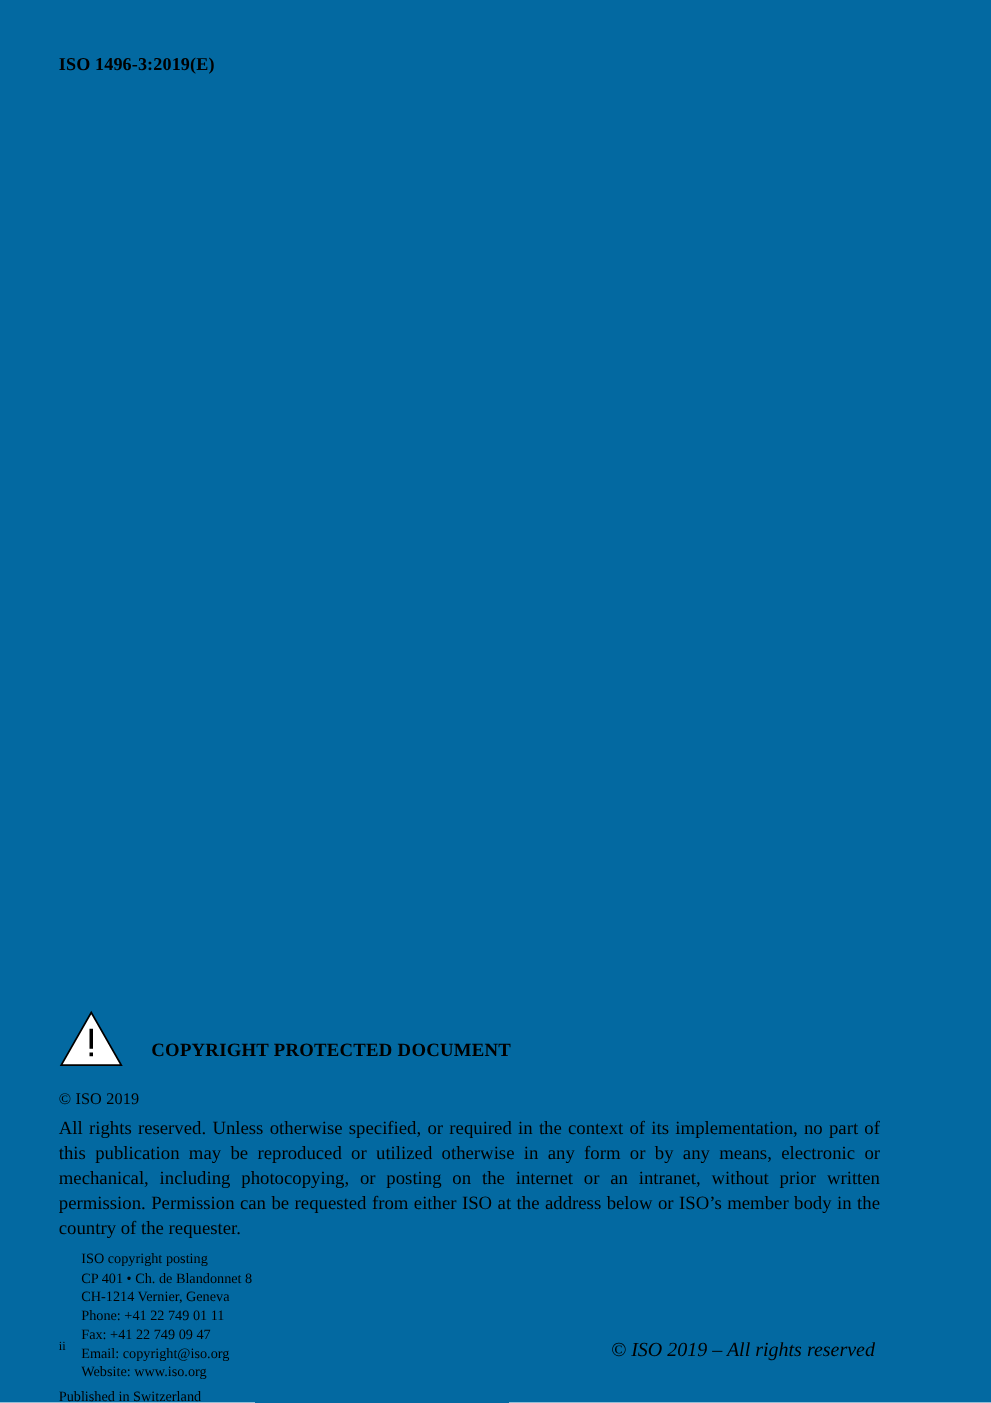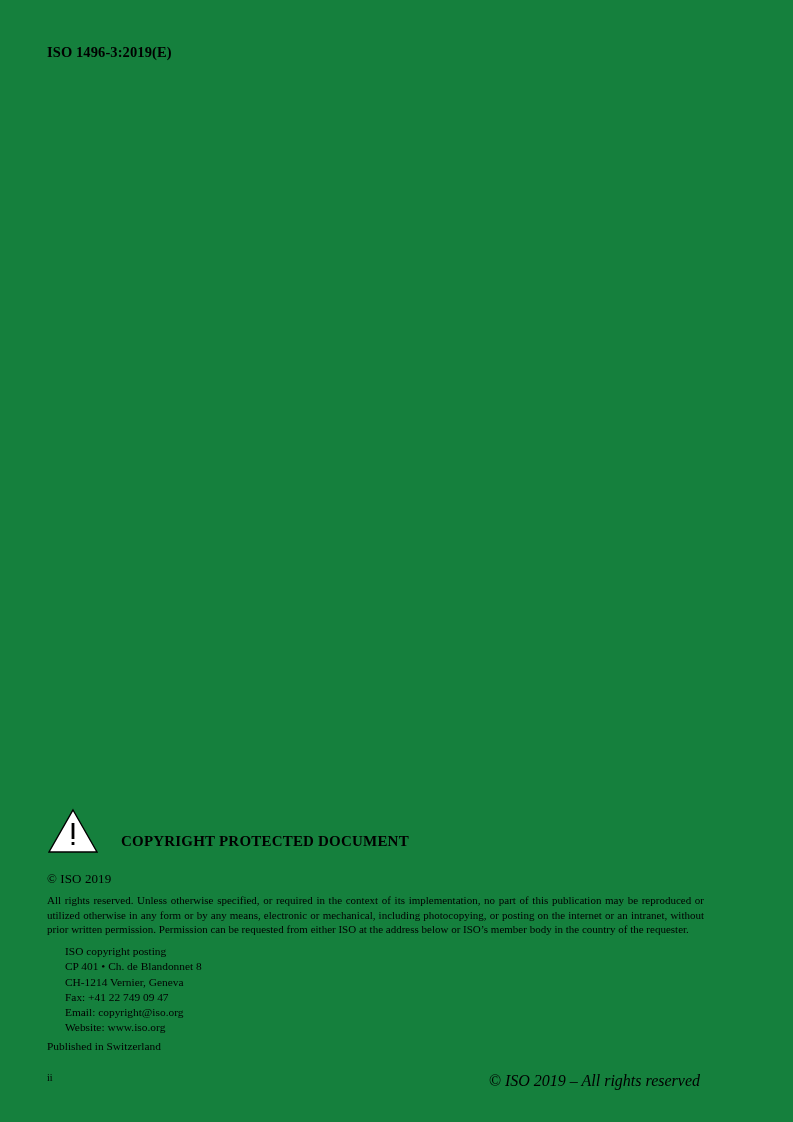--- a/index.html
+++ b/index.html
@@ -4,21 +4,21 @@
 <style>
   html, body {
     margin: 0;
     padding: 0;
     background: #ffffff;
   }
   .page {
     position: relative;
     width: 793px;
     height: 1122px;
-    background: #15803d;
+    background: #0369a1;
     font-family: "Liberation Serif", serif;
     color: #000000;
     overflow: hidden;
     box-sizing: border-box;
   }
   .header-ref {
     position: absolute;
     left: 47px;
     top: 44px;
     font-family: "Liberation Serif", serif;
@@ -54,21 +54,21 @@
     letter-spacing: 0.2px;
     padding-bottom: 4px;
   }
   .cp-year {
     margin-top: 17px;
     font-size: 13px;
     letter-spacing: 0.1px;
   }
   .cp-body {
     margin-top: 6px;
-    font-size: 11px;
+    font-size: 15px;
     line-height: 1.34;
     text-align: justify;
     width: 657px;
   }
   .cp-address {
     margin-top: 7px;
     margin-left: 18px;
     font-size: 11.4px;
     line-height: 1.33;
   }
@@ -114,20 +114,21 @@
     </div>
 
     <div class="cp-year">©  ISO 2019</div>
 
     <div class="cp-body">All rights reserved. Unless otherwise specified, or required in the context of its implementation, no part of this publication may be reproduced or utilized otherwise in any form or by any means, electronic or mechanical, including photocopying, or posting on the internet or an intranet, without prior written permission. Permission can be requested from either ISO at the address below or ISO’s member body in the country of the requester.</div>
 
     <div class="cp-address">
       <div>ISO copyright posting</div>
       <div>CP 401 • Ch. de Blandonnet 8</div>
       <div>CH-1214 Vernier, Geneva</div>
+      <div>Phone: +41 22 749 01 11</div>
       <div>Fax: +41 22 749 09 47</div>
       <div>Email: copyright@iso.org</div>
       <div>Website: www.iso.org</div>
     </div>
 
     <div class="cp-published">Published in Switzerland</div>
   </div>
 
   <div class="footer-left">ii</div>
 

